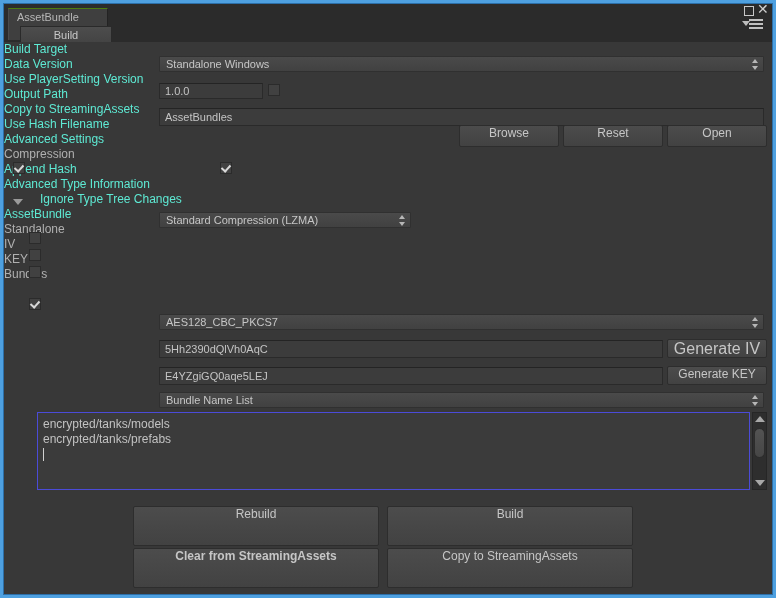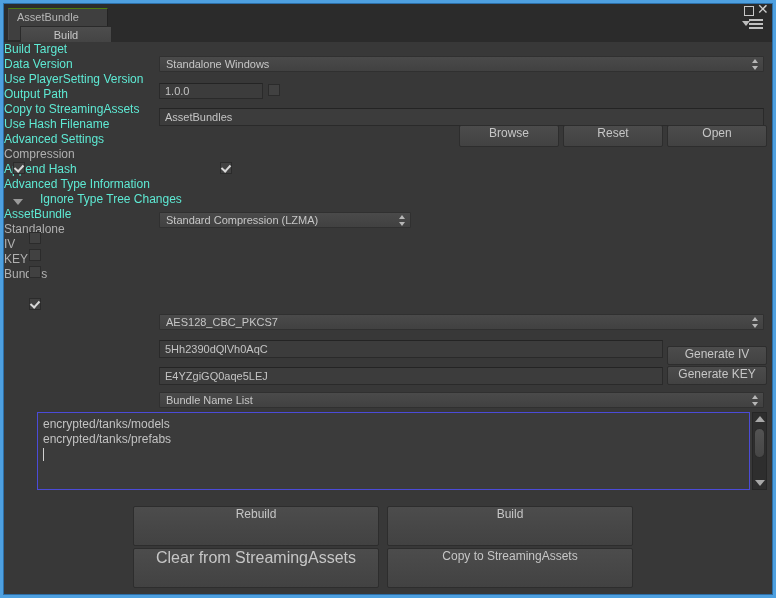--- a/index.html
+++ b/index.html
@@ -361,21 +361,21 @@
     <div class="label label-dim" style="left:40px; top:274px;">Standalone</div>
     <div class="popup" style="left:155px; top:272px; width:605px;">
       <span>AES128_CBC_PKCS7</span>
       <span class="arrows"></span>
     </div>
 
     <div class="label label-dim" style="left:40px; top:300px;">IV</div>
     <div class="textfield" style="left:155px; top:298px; width:504px; height:18px;">
       <span style="line-height:16px;">5Hh2390dQlVh0AqC</span>
     </div>
-    <div class="btn" style="left:663px; top:304px; width:100px; height:19px; font-size:12px;">
+    <div class="btn" style="left:663px; top:297px; width:100px; height:19px; font-size:16px;">
       <span>Generate IV</span>
     </div>
 
     <div class="label label-dim" style="left:40px; top:327px;">KEY</div>
     <div class="textfield" style="left:155px; top:325px; width:504px; height:18px;">
       <span style="line-height:16px;">E4YZgiGQ0aqe5LEJ</span>
     </div>
     <div class="btn" style="left:663px; top:324px; width:100px; height:19px; font-size:12px;">
       <span>Generate KEY</span>
     </div>
@@ -399,21 +399,21 @@
       <div class="sb-thumb" style="top:15px; height:30px;"></div>
       <div class="sb-arrow sb-down"></div>
     </div>
 
     <div class="btn" style="left:129px; top:464px; width:246px; height:40px; font-size:12px;">
       <span>Rebuild</span>
     </div>
     <div class="btn" style="left:383px; top:464px; width:246px; height:40px; font-size:12px;">
       <span>Build</span>
     </div>
-    <div class="btn" style="left:129px; top:506px; width:246px; height:40px; font-size:16px;">
+    <div class="btn" style="left:129px; top:506px; width:246px; height:40px; font-size:12px;font-weight:bold;">
       <span>Clear from StreamingAssets</span>
     </div>
     <div class="btn" style="left:383px; top:506px; width:246px; height:40px; font-size:12px;">
       <span>Copy to StreamingAssets</span>
     </div>
 
   </div>
 
   <div class="frame-glow"></div>
   <div class="frame-glow-inner"></div>

